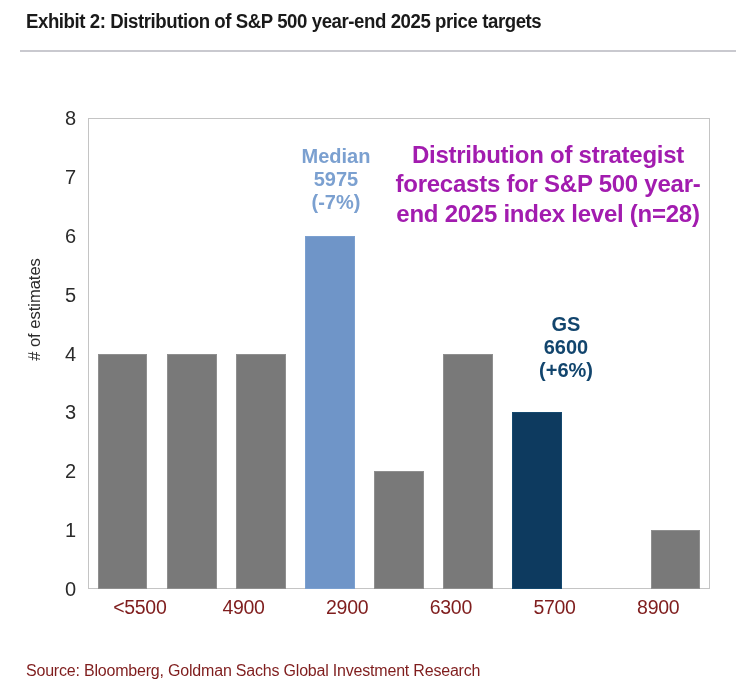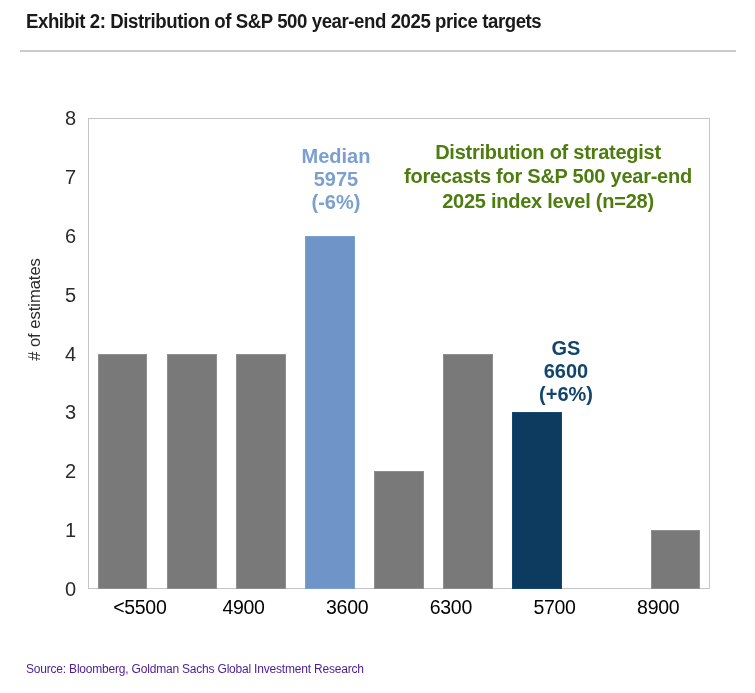--- a/index.html
+++ b/index.html
@@ -90,21 +90,21 @@
     left: 88px;
     top: 596px;
     width: 622px;
     height: 34px;
     display: flex;
   }
   .x-tick-label {
     flex: 1 1 0;
     text-align: center;
     font-size: 19.5px;
-    color: #000000;
+    color: #7f1d1d;
     letter-spacing: -0.3px;
   }
 
   
   #bars-layer {
     position: absolute;
     left: 88px;
     top: 118px;
     width: 622px;
     height: 471px;
@@ -148,45 +148,45 @@
   }
   #annotation-median {
     left: 258px;
     top: 145px;
     width: 156px;
     font-size: 20px;
     color: #7ba0d0;
   }
   #annotation-gs {
     left: 490px;
-    top: 337px;
+    top: 313px;
     width: 152px;
     font-size: 20px;
     color: #12456d;
   }
   #annotation-description {
     position: absolute;
     left: 392px;
     top: 140px;
     width: 312px;
     text-align: center;
-    font-size: 20px;
+    font-size: 24px;
     font-weight: bold;
     line-height: 1.22;
-    color: #4d7c0f;
+    color: #a21caf;
     letter-spacing: -0.25px;
   }
 
   
   #source-note {
     position: absolute;
     left: 26px;
     top: 662px;
-    font-size: 12px;
-    color: #4c1d95;
+    font-size: 16px;
+    color: #7f1d1d;
     letter-spacing: -0.2px;
     white-space: nowrap;
   }
 </style>
 </head>
 <body>
 
 <div id="exhibit-title">Exhibit 2: Distribution of S&amp;P 500 year-end 2025 price targets</div>
 <div id="title-rule"></div>
 
@@ -233,30 +233,30 @@
       <div class="bar-slot">
         <div class="bar empty" style="height: 0%;"></div>
       </div>
       <div class="bar-slot">
         <div class="bar" style="height: 12.5%;"></div>
       </div>
     </div>
 
   <div id="annotation-median" class="annotation">Median
 5975
-(-6%)</div>
+(-7%)</div>
   <div id="annotation-gs" class="annotation">GS
 6600
 (+6%)</div>
   <div id="annotation-description">Distribution of strategist forecasts for S&amp;P 500 year-end 2025 index level (n=28)</div>
 
   <div id="x-axis-labels">
       <div class="x-tick-label">&lt;5500</div>
       <div class="x-tick-label">4900</div>
-      <div class="x-tick-label">3600</div>
+      <div class="x-tick-label">2900</div>
       <div class="x-tick-label">6300</div>
       <div class="x-tick-label">5700</div>
       <div class="x-tick-label">8900</div>
     </div>
 
 </div>
 
 <div id="source-note">Source: Bloomberg, Goldman Sachs Global Investment Research</div>
 
 </body></html>

